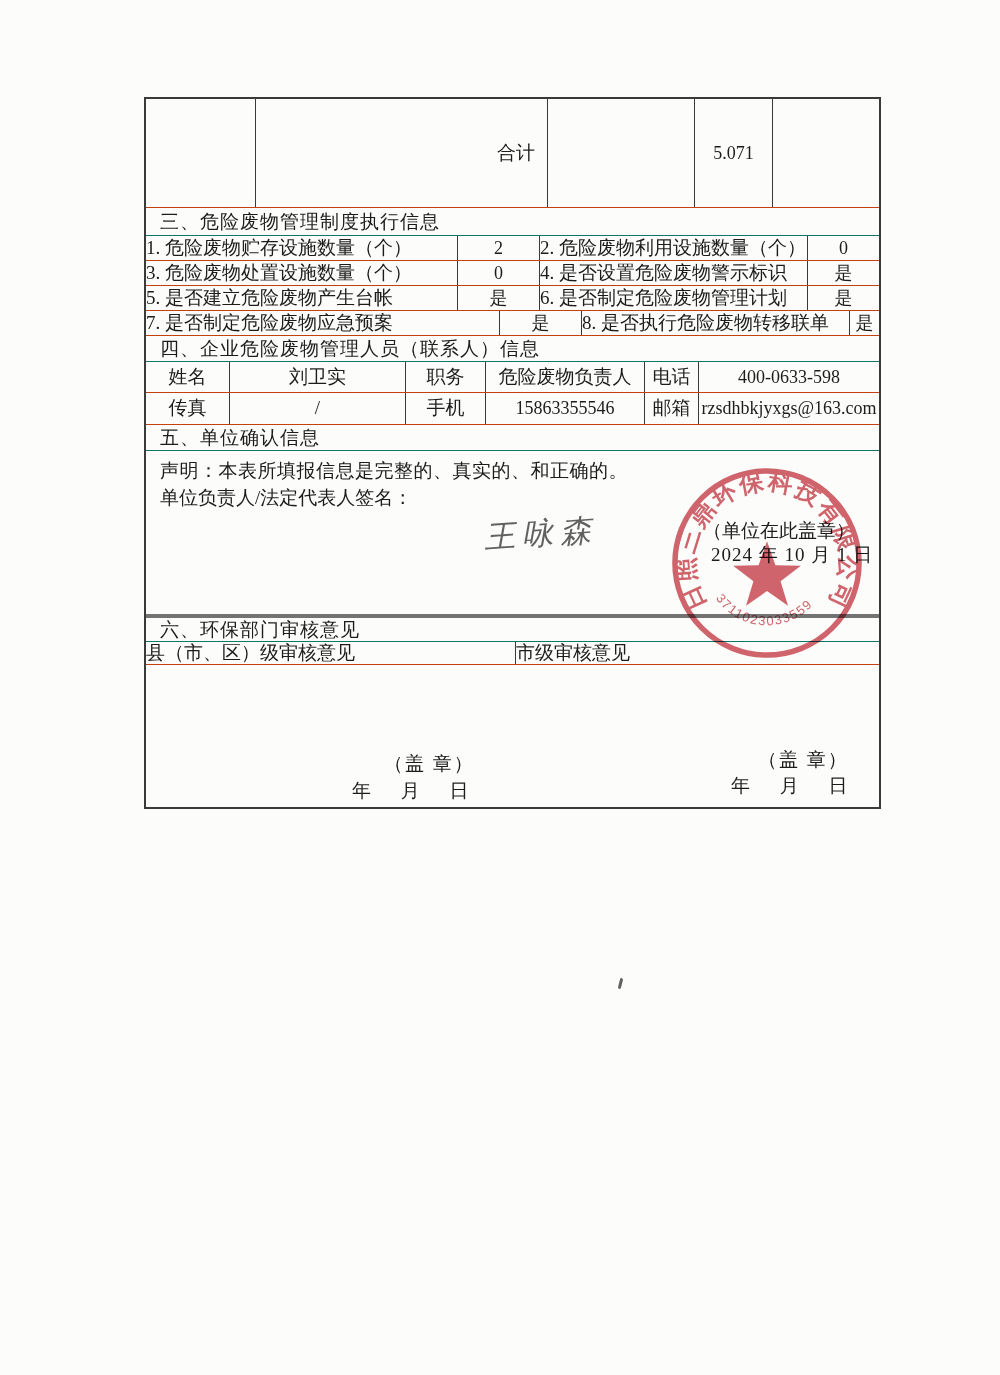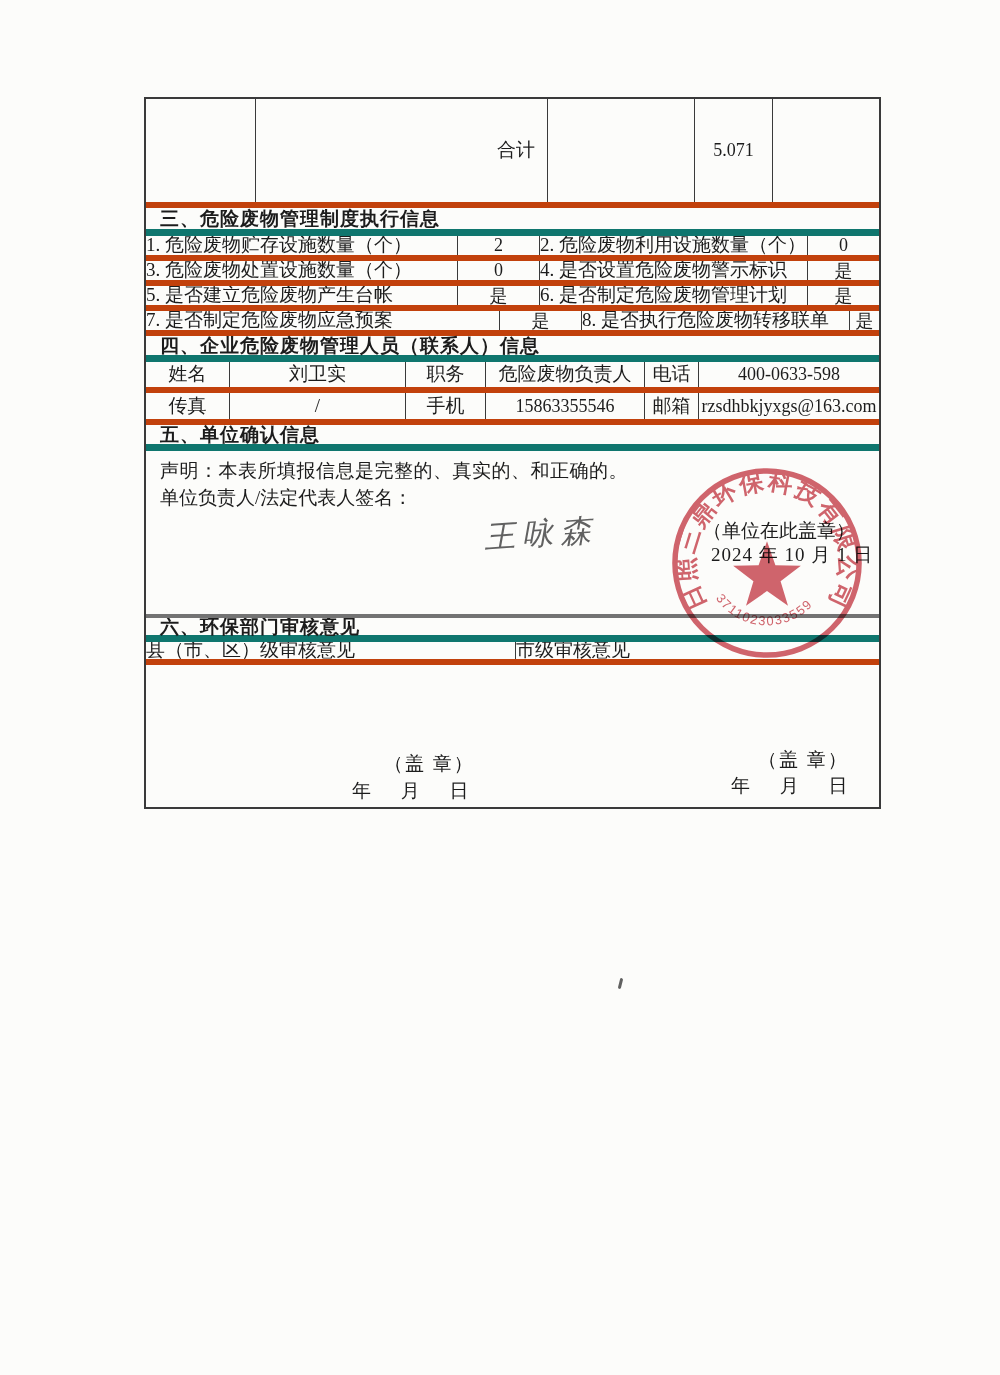--- a/index.html
+++ b/index.html
@@ -7,31 +7,31 @@
   .page{
     position:relative; width:1000px; height:1375px; margin:0 auto;
     background:#fcfcfa; overflow:hidden;
     font-family:"Liberation Serif","DejaVu Serif",serif;
     color:#1c1c1c;
   }
   .form{
     position:absolute; left:144px; top:97px; width:737px; height:712px;
     border:2px solid #3a3a3a; box-sizing:border-box;
   }
-  .row{display:flex; box-sizing:border-box; border-bottom:6px solid #c2410c;}
+  .row{display:flex; box-sizing:border-box; border-bottom:1px solid #c2410c;}
   .row:last-child{border-bottom:none;}
   .cell{box-sizing:border-box; border-right:1px solid #3a3a3a; display:flex; align-items:center; overflow:hidden;}
   .cell:last-child{border-right:none;}
   .c-center{justify-content:center;}
   .c-right{justify-content:flex-end; padding-right:12px;}
   .c-left{justify-content:flex-start; }
   .fs{font-size:19px; line-height:1.1;}
   .val{font-size:18px;}
-  .sec-title{box-sizing:border-box; border-bottom:7px solid #0f766e; display:flex; align-items:center;
-    padding-left:14px; font-weight:bold; font-size:19px; letter-spacing:1px;}
+  .sec-title{box-sizing:border-box; border-bottom:1px solid #0f766e; display:flex; align-items:center;
+    padding-left:14px; font-weight:normal; font-size:19px; letter-spacing:1px;}
   
   .row-top{height:109px;}
   
   .s3-title{height:28px;}
   .s3-row{height:25px;}
   
   .s4-title{height:26px;}
   .s4-r1{height:31px;}
   .s4-r2{height:32px;}
   

